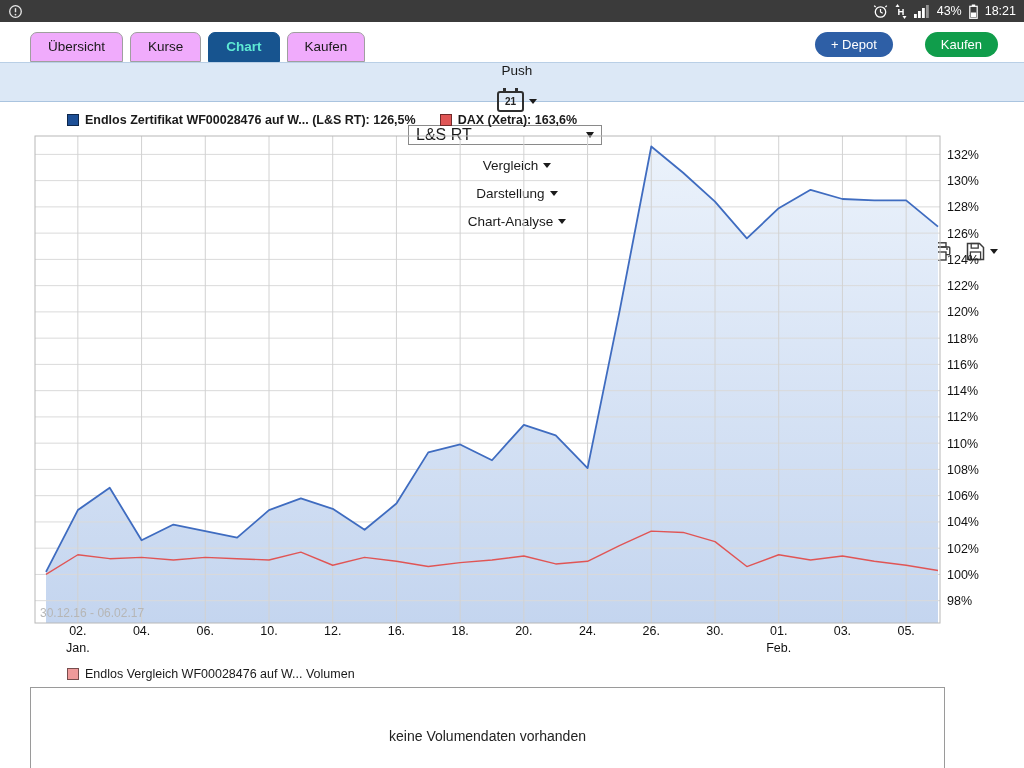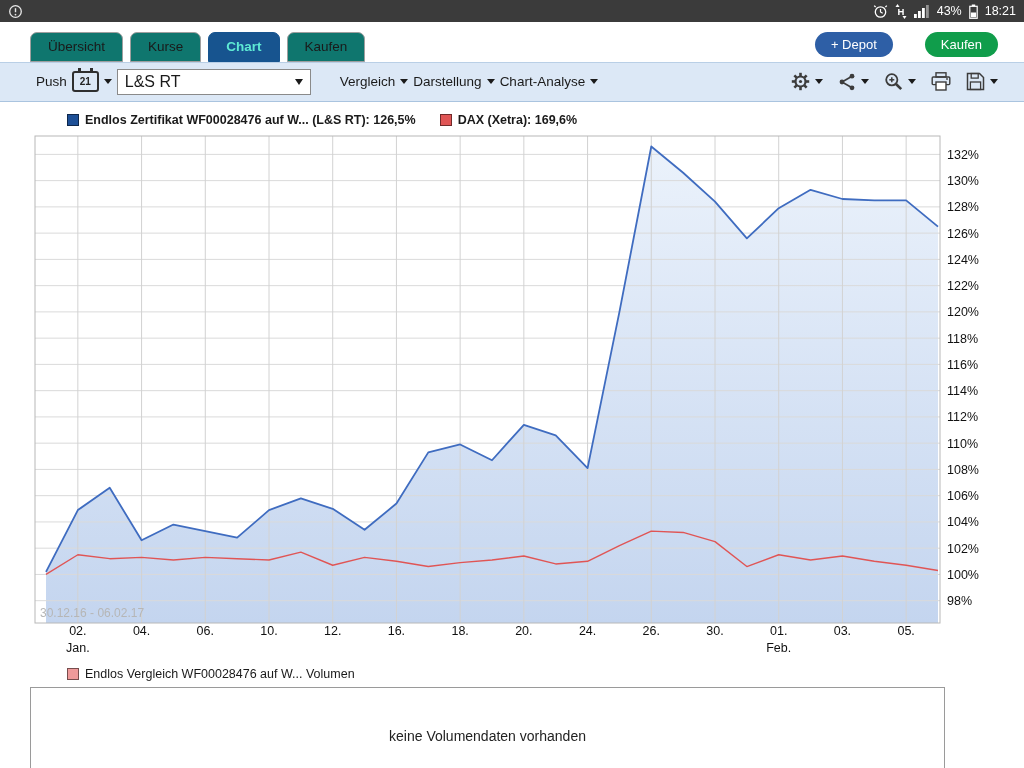--- a/index.html
+++ b/index.html
@@ -4,29 +4,29 @@
 <style>
   html,body{margin:0;padding:0;width:1024px;height:768px;overflow:hidden;background:#fff;
             font-family:"Liberation Sans", sans-serif;color:#1a1a1a;}
   
   .status-bar{height:22px;background:#3b3b3b;color:#fff;display:flex;align-items:center;
               padding:0 8px;font-size:12.5px;}
   .status-left{flex:1;display:flex;align-items:center;}
   .status-right{display:flex;align-items:center;gap:7px;}
   
   .tab-row{display:flex;align-items:flex-end;padding:10px 26px 0 30px;gap:7px;background:#fff;}
-  .tab{border:1px solid #9f9f9f;border-radius:7px 7px 0 0;background:#0f766e;padding:7px 17px;
+  .tab{border:1px solid #9f9f9f;border-radius:7px 7px 0 0;background:#f0abfc;padding:7px 17px;
        font-size:13.5px;cursor:pointer;line-height:1;color:#1a1a1a;}
   .tab.active{background:#17548f;border-color:#17548f;color:#5eead4;font-weight:bold;}
   .tab-actions{margin-left:auto;display:flex;gap:32px;align-self:center;padding-bottom:4px;}
   .pill{border:none;border-radius:14px;color:#fff;font-size:13px;padding:6px 16px;
         font-family:"Liberation Sans",sans-serif;cursor:pointer;line-height:1;}
   
   .toolbar{height:38px;background:#dce8f6;border-top:1px solid #b9cfe6;border-bottom:1px solid #aac4df;
-           display:flex;align-items:center;padding:0 26px 0 36px;gap:5px;font-size:13.5px;}
+           display:flex;align-items:center;padding:0 26px 0 36px;gap:13px;font-size:13.5px;flex-direction:column;}
   .caret{display:inline-block;width:0;height:0;border-left:4px solid transparent;
          border-right:4px solid transparent;border-top:5px solid #1b1b1b;margin-left:5px;
          vertical-align:middle;}
   .tb-cal{display:inline-flex;align-items:center;cursor:pointer;}
   .cal-box{width:23px;height:17px;border:2px solid #2f2f2f;border-radius:3px;display:inline-flex;
            align-items:center;justify-content:center;font-size:10px;font-weight:bold;color:#222;
            position:relative;}
   .cal-box::before,.cal-box::after{content:"";position:absolute;top:-5px;width:3px;height:4px;background:#2f2f2f;}
   .cal-box::before{left:4px}.cal-box::after{right:4px}
   .select{width:178px;height:24px;background:#fff;border:1px solid #8a8a8a;display:inline-flex;
@@ -185,21 +185,21 @@
   </div>
 </div>
 
 <div class="legend-row">
   <span class="legend-item">
     <span class="sq" style="background: rgb(29, 79, 150);"></span>
     <span>Endlos Zertifikat WF00028476 auf W... (L&amp;S RT): 126,5%</span>
   </span>
   <span class="legend-item">
     <span class="sq" style="background: rgb(224, 85, 85);"></span>
-    <span>DAX (Xetra): 169,6%</span>
+    <span>DAX (Xetra): 163,6%</span>
   </span>
 </div>
 
 <div class="chart-wrap">
   <svg id="chart-svg" width="960" height="530">
       <defs>
         <linearGradient id="ag" x1="0" y1="0" x2="0" y2="1">
           <stop offset="0" stop-color="#ebf2fb"></stop>
           <stop offset="1" stop-color="#c4d5ef"></stop>
         </linearGradient>

